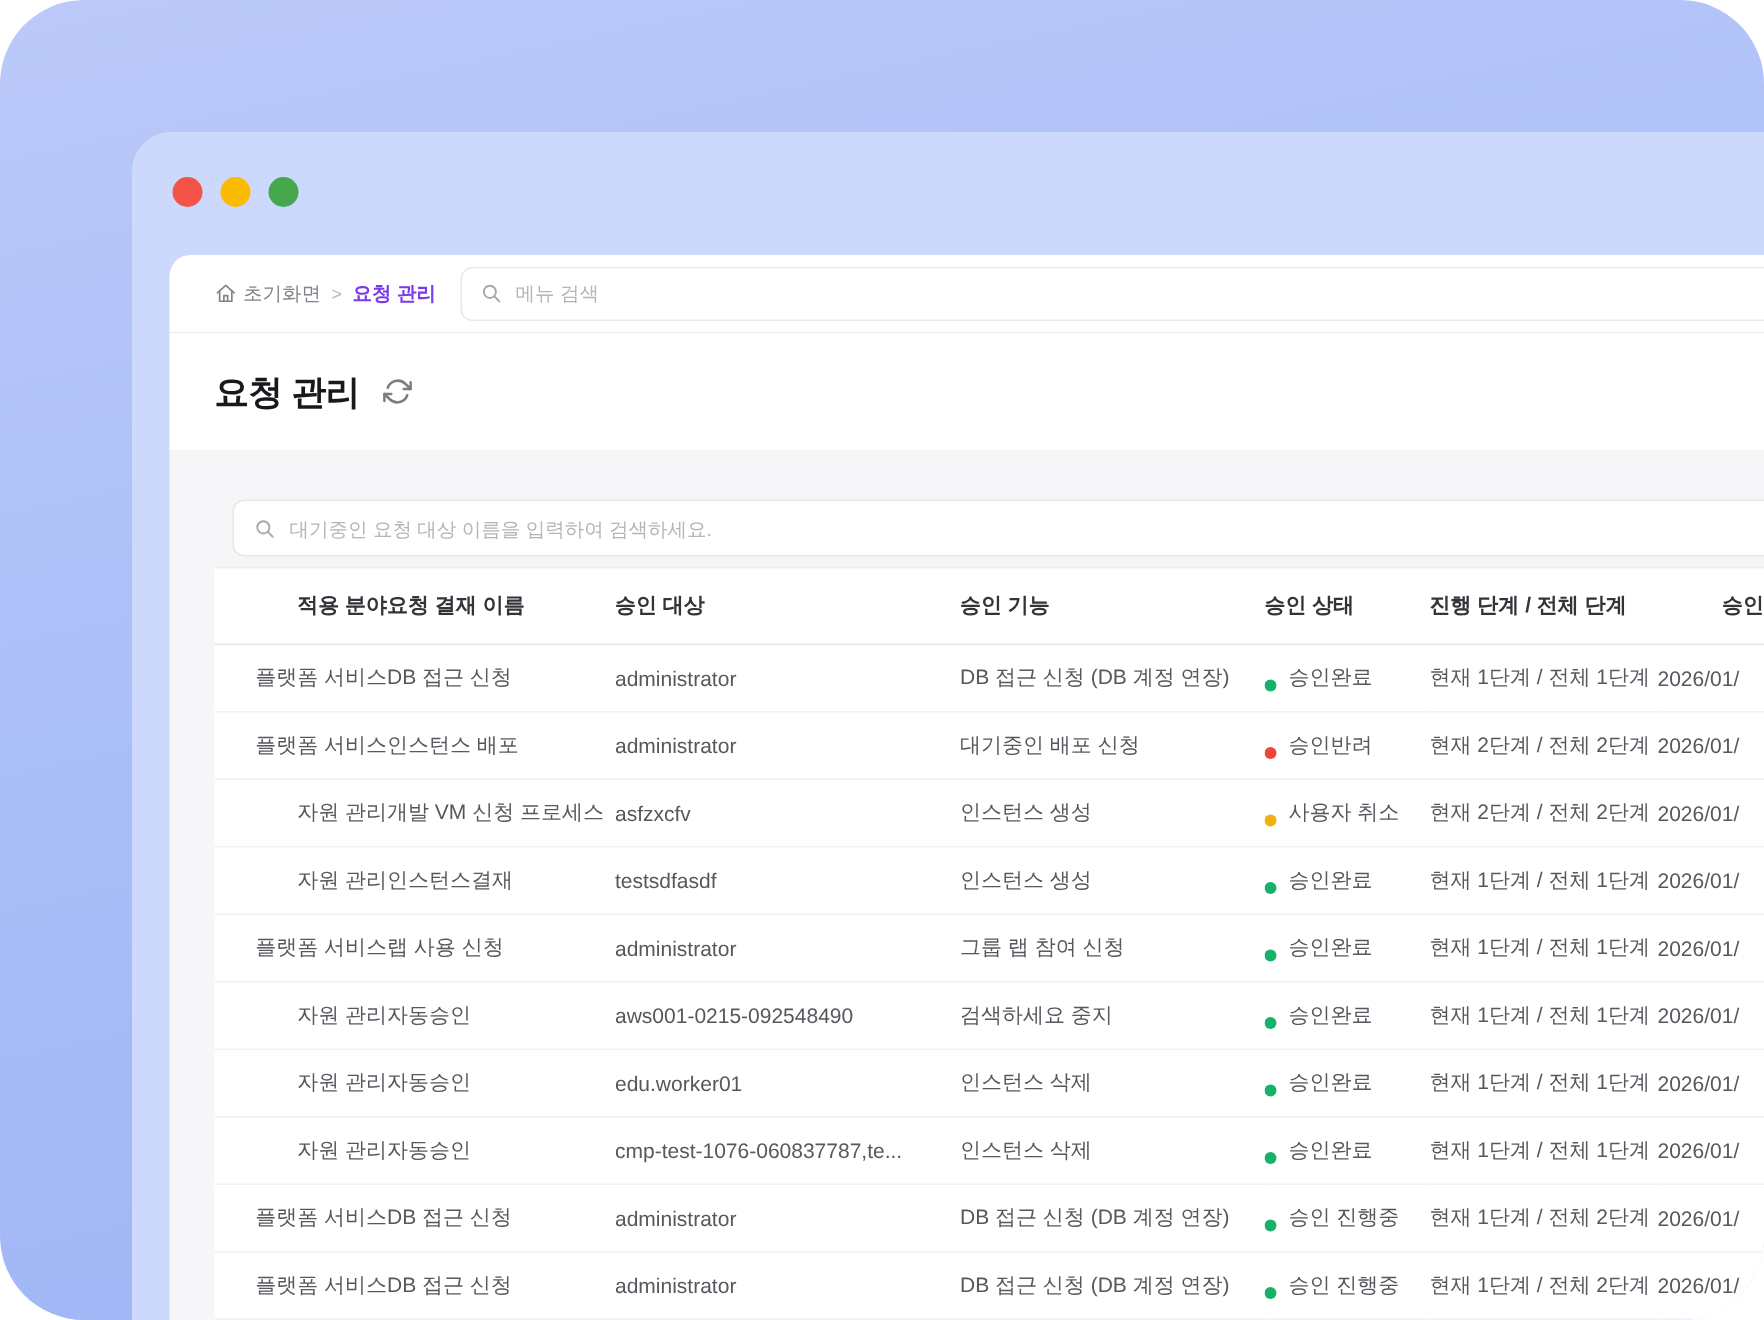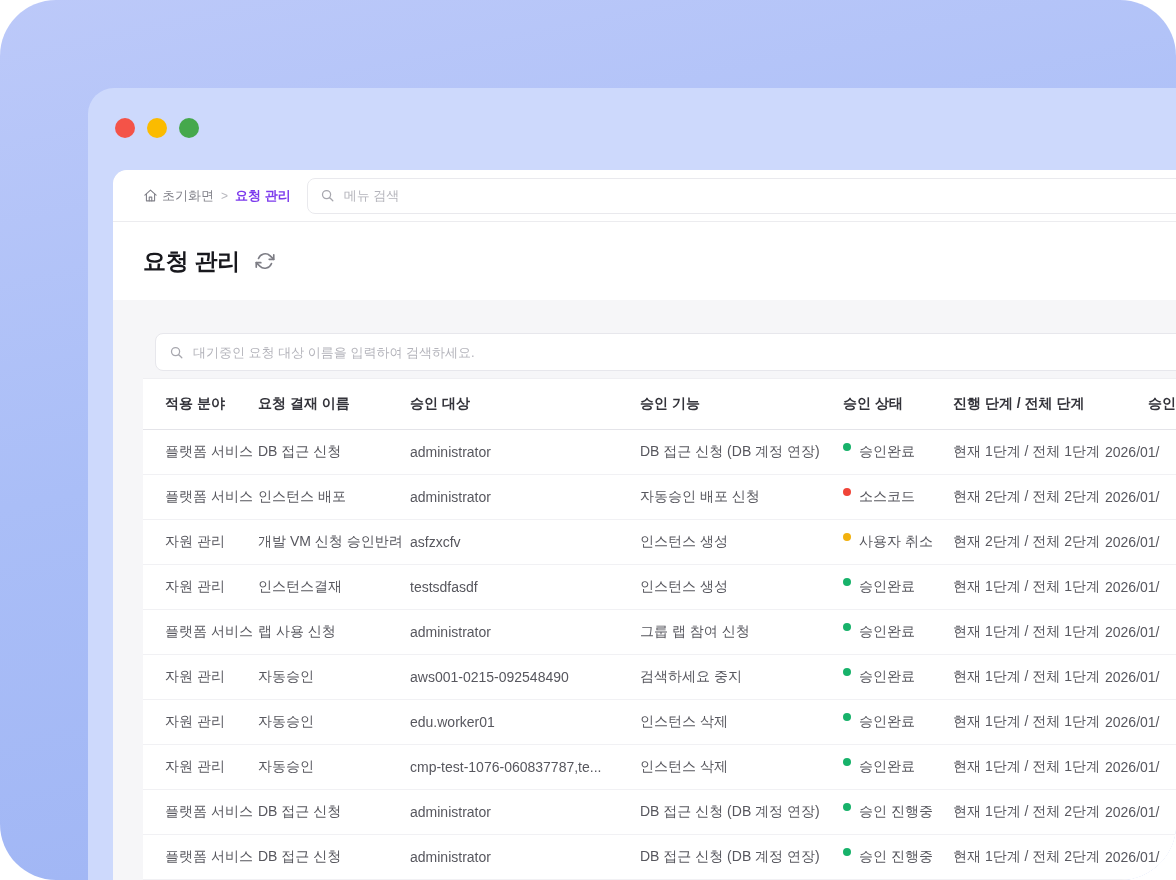--- a/index.html
+++ b/index.html
@@ -89,24 +89,24 @@
     font-size: 14px; font-weight: 700; color: #33333a;
     text-align: left; white-space: nowrap; overflow: hidden;
   }
   td {
     height: 45px;
     border-bottom: 1px solid #f1f1f4;
     font-size: 14px; color: #57575e;
     white-space: nowrap; overflow: hidden;
     background: #fff;
   }
-  th:first-child, td:first-child { padding-left: 22px; }
+  th:first-child, td:first-child { padding-left: 22px; text-align: right; }
   th.col-date { padding-left: 43px; }
   .dot { display: inline-block; width: 8px; height: 8px; border-radius: 50%; margin-right: 8px; }
-  .status-wrap { display: flex; align-items: flex-start; }
+  .status-wrap { display: flex; align-items: flex-end; }
   svg { display: block; }
 </style>
 </head>
 <body>
 
 <div class="page">
   <div class="window">
 
     <div class="lights">
       <span class="light" style="background: rgb(244, 83, 72);"></span>
@@ -203,33 +203,33 @@
         <span>승인완료</span>
       </span>
     </td>
     <td>현재 1단계 / 전체 1단계</td>
     <td>2026/01/</td>
   </tr>
                 <tr>
     <td>플랫폼 서비스</td>
     <td>인스턴스 배포</td>
     <td>administrator</td>
-    <td>자동승인 배포 신청</td>
+    <td>대기중인 배포 신청</td>
     <td>
       <span class="status-wrap">
         <span class="dot" style="background: rgb(240, 68, 56);"></span>
-        <span>소스코드</span>
+        <span>승인반려</span>
       </span>
     </td>
     <td>현재 2단계 / 전체 2단계</td>
     <td>2026/01/</td>
   </tr>
                 <tr>
     <td>자원 관리</td>
-    <td>개발 VM 신청 승인반려</td>
+    <td>개발 VM 신청 프로세스</td>
     <td>asfzxcfv</td>
     <td>인스턴스 생성</td>
     <td>
       <span class="status-wrap">
         <span class="dot" style="background: rgb(242, 177, 14);"></span>
         <span>사용자 취소</span>
       </span>
     </td>
     <td>현재 2단계 / 전체 2단계</td>
     <td>2026/01/</td>

